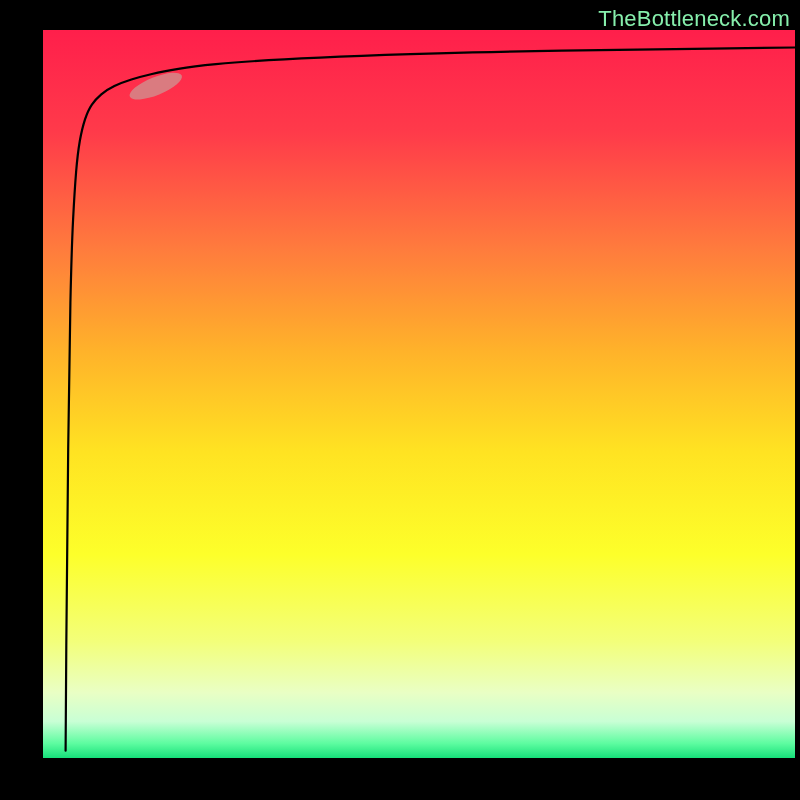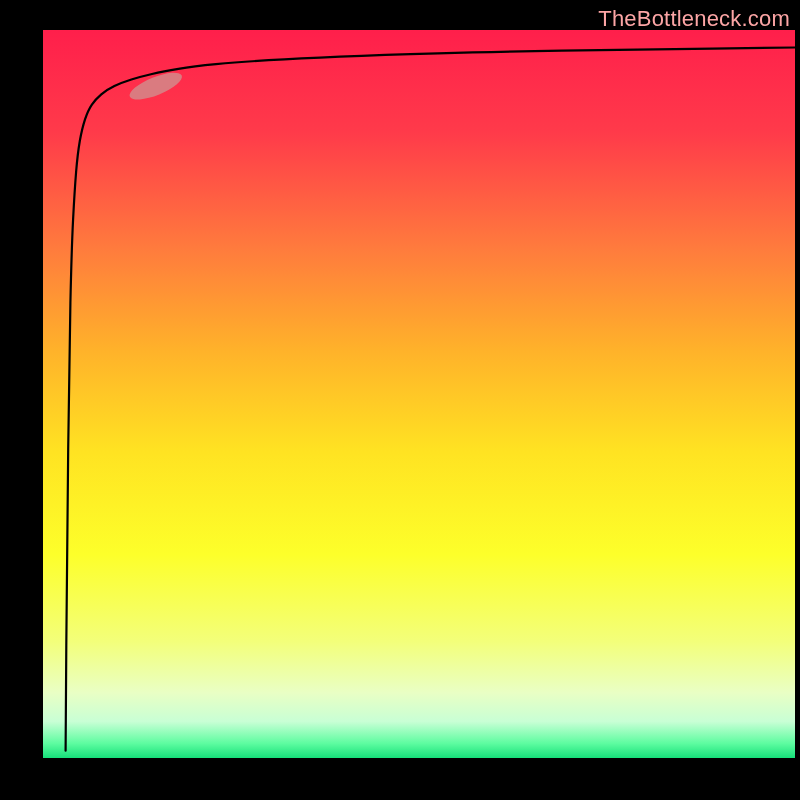--- a/index.html
+++ b/index.html
@@ -14,21 +14,21 @@
   .stage {
     position: relative;
     width: 800px;
     height: 800px;
     background: #000;
   }
   .watermark {
     position: absolute;
     top: 6px;
     right: 10px;
-    color: #fca5a5;
+    color: #86efac;
     font-size: 22px;
     font-weight: 500;
     letter-spacing: 0.2px;
     user-select: none;
     z-index: 5;
   }
   .plot-frame {
     position: absolute;
     left: 43px;
     top: 30px;

